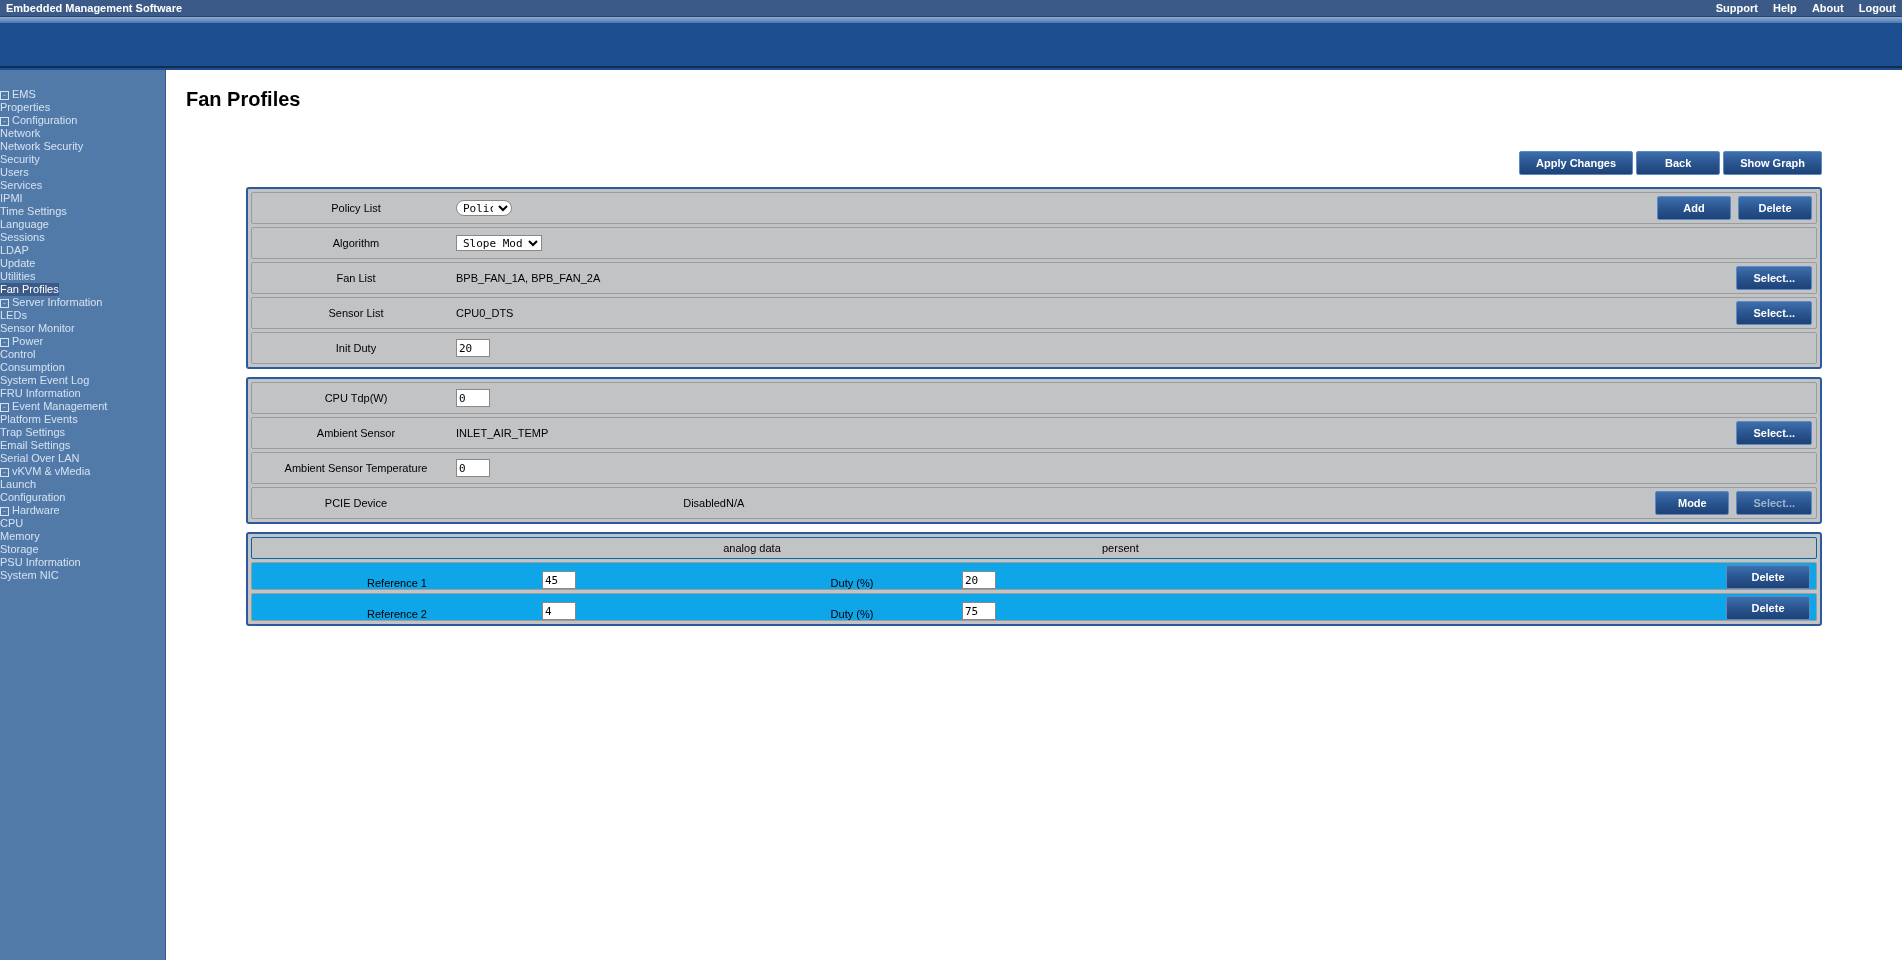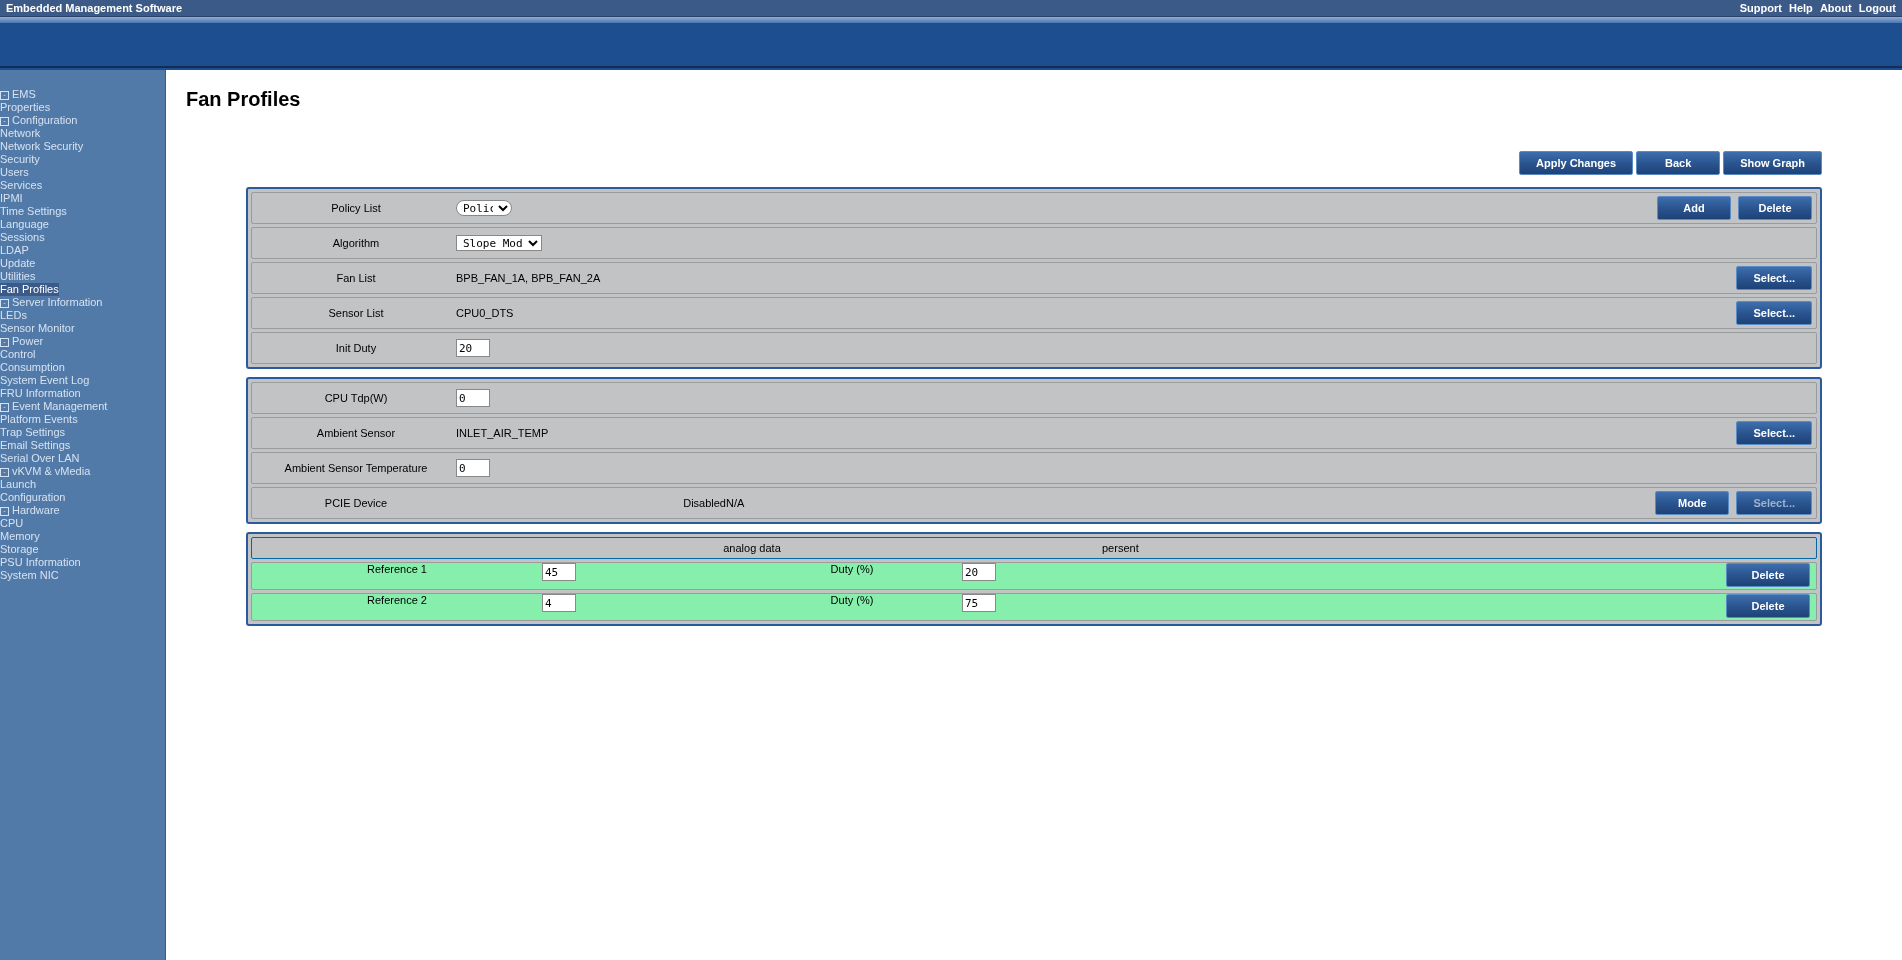--- a/index.html
+++ b/index.html
@@ -20,21 +20,21 @@
     border-bottom: 1px solid #2c4366;
     padding: 0 6px;
   }
   .topbar .left {
     float: left;
   }
   .topbar .right {
     float: right;
   }
   .topbar .right span {
-    margin-left: 4px;
+    margin-left: 12px;
     cursor: pointer;
   }
   .banner {
     background: #1d4f90;
     height: 43px;
     border-bottom: 1px solid #0f2d55;
   }
   .banner-shade {
     height: 6px;
     background: linear-gradient(#8daed3, #4b77b5);
@@ -179,25 +179,25 @@
     border-radius: 2px;
   }
   .policy-table-header-cols > div {
     flex: 1;
     text-align: center;
     padding: 4px 0;
     font-size: 11px;
   }
   .policy-row {
     display: flex;
-    align-items: flex-start;
+    align-items: flex-end;
     border: 1px solid #9b9c9d;
     border-radius: 2px;
     margin: 3px;
-    background: #86efac;
+    background: #0ea5e9;
     min-height: 26px;
   }
   .policy-row .c1 {
     width: 290px;
     text-align: center;
     font-size: 11px;
   }
   .policy-row .c2 {
     width: 200px;
   }

